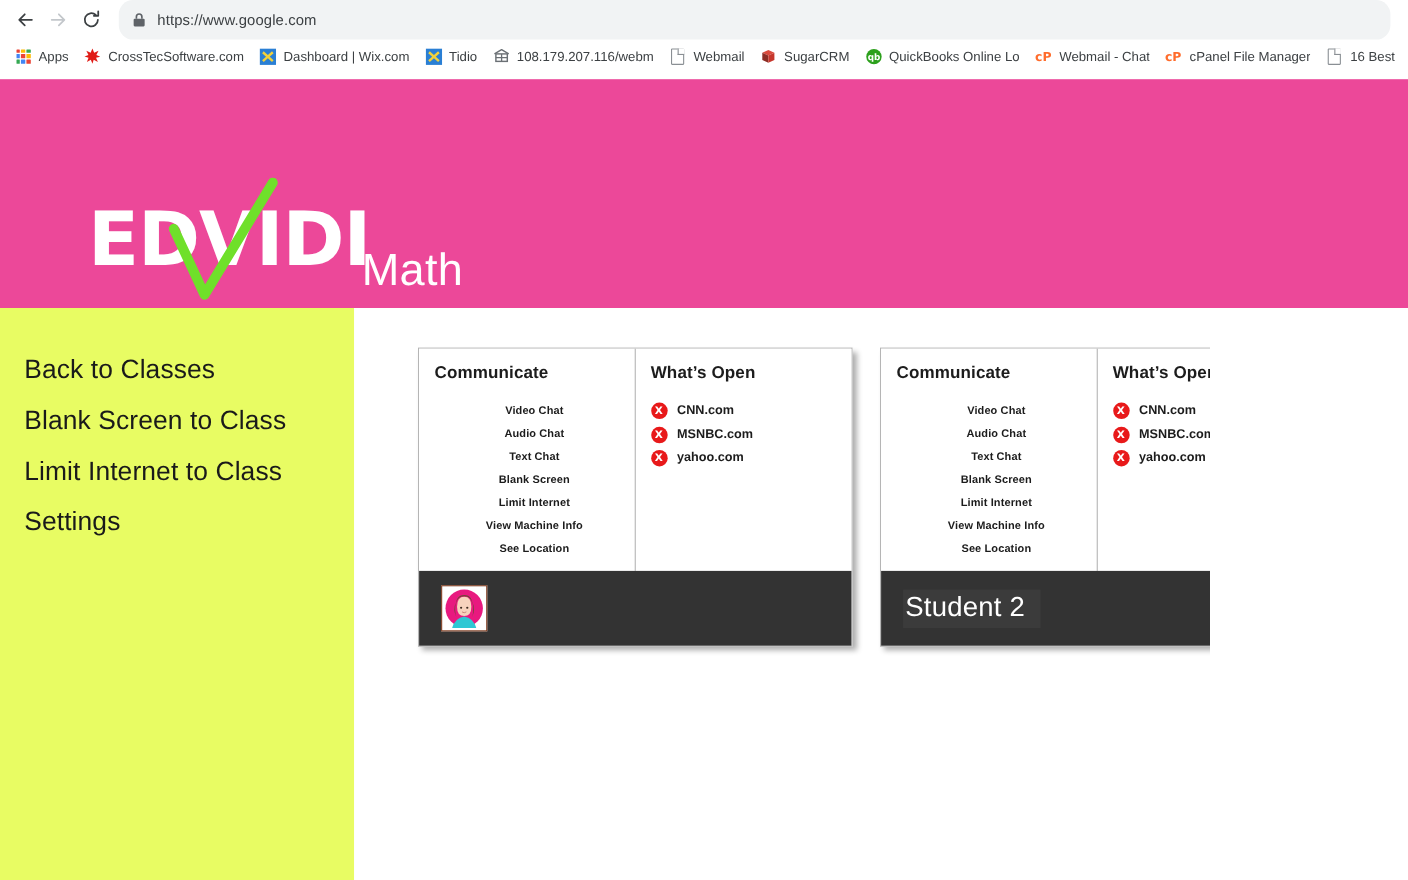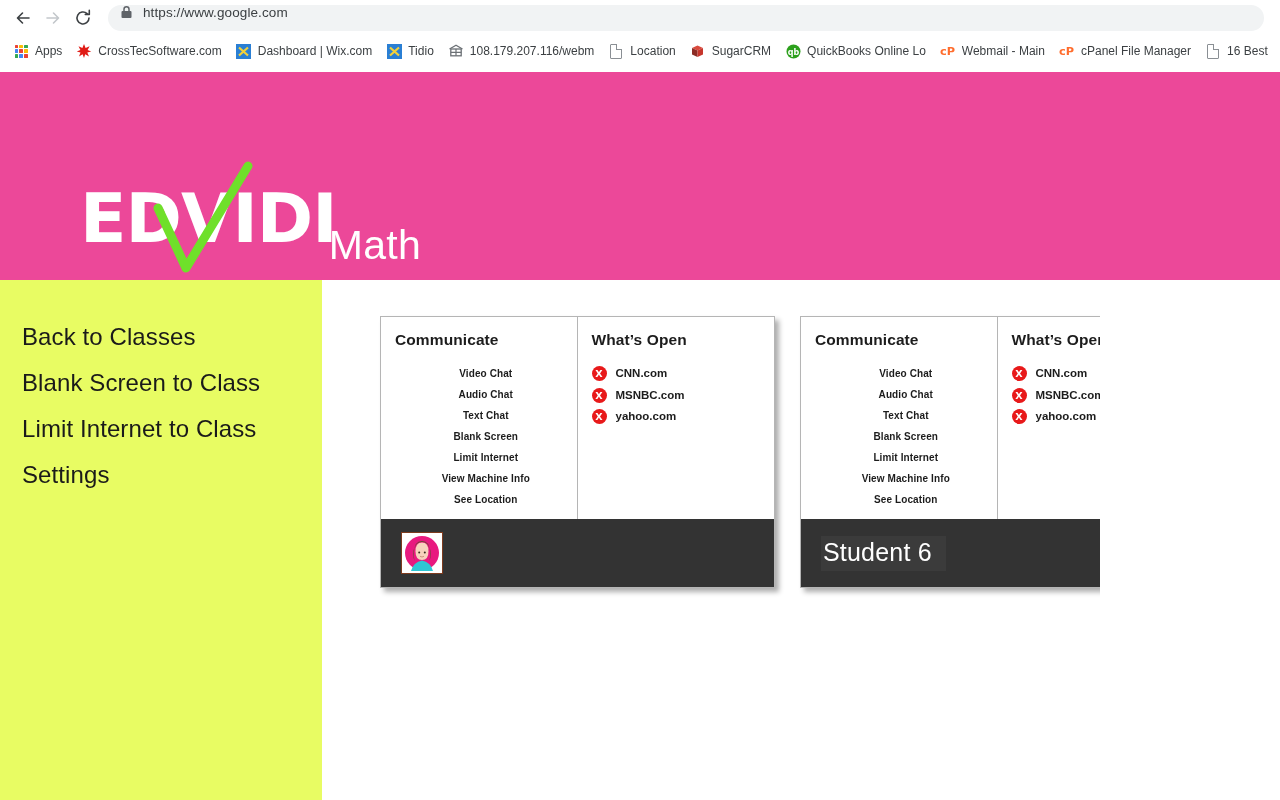--- a/index.html
+++ b/index.html
@@ -28,27 +28,27 @@
     width: 30px; height: 30px;
     display: flex; align-items: center; justify-content: center;
     color: #5f6368;
     flex: 0 0 auto;
   }
   .nav-btn.disabled { color: #c8ccd0; }
   .nav-btn svg { display: block; }
 
   #omnibox {
     flex: 1 1 auto;
-    height: 26px;
+    height: 36px;
     margin-left: 10px;
     margin-right: 8px;
     background: #f1f3f4;
     border-radius: 13px;
     display: flex;
-    align-items: flex-start;
+    align-items: center;
     padding: 0 12px;
   }
   #lock-icon { width: 13px; height: 14px; margin-right: 10px; flex: 0 0 auto; }
   #omnibox-url {
     font-size: 13.5px;
     color: #3c4043;
     letter-spacing: .1px;
     white-space: nowrap;
   }
 
@@ -331,21 +331,21 @@
           <path d="M8 6 V12.8 M2.8 9.4 H13.2" stroke="#6b7075" stroke-width="1.2"></path>
         </svg>
       </span>
       <span class="bm-label">108.179.207.116/webm</span>
     </div>
 
     <div class="bookmark">
       <span class="bm-icon">
           <span class="page-ico"></span>
         </span>
-      <span class="bm-label">Location</span>
+      <span class="bm-label">Webmail</span>
     </div>
 
     <div class="bookmark">
       <span class="bm-icon">
         <svg width="15" height="15" viewBox="0 0 15 15">
           <path d="M2 4 L7.5 1.5 L13 4 L7.5 6.5 Z" fill="#d94a3d"></path>
           <path d="M2 4 L7.5 6.5 L7.5 13 L2 10.5 Z" fill="#8c2d25"></path>
           <path d="M13 4 L7.5 6.5 L7.5 13 L13 10.5 Z" fill="#c6362c"></path>
         </svg>
       </span>
@@ -361,21 +361,21 @@
       </span>
       <span class="bm-label">QuickBooks Online Lo</span>
     </div>
 
     <div class="bookmark">
       <span class="bm-icon">
         <svg width="17" height="14" viewBox="0 0 17 14">
           <text x="0" y="11.5" fill="#ff6c2c" font-size="12" font-family="DejaVu Sans, sans-serif" font-weight="bold">cP</text>
         </svg>
       </span>
-      <span class="bm-label">Webmail - Main</span>
+      <span class="bm-label">Webmail - Chat</span>
     </div>
 
     <div class="bookmark">
       <span class="bm-icon">
         <svg width="17" height="14" viewBox="0 0 17 14">
           <text x="0" y="11.5" fill="#ff6c2c" font-size="12" font-family="DejaVu Sans, sans-serif" font-weight="bold">cP</text>
         </svg>
       </span>
       <span class="bm-label">cPanel File Manager</span>
     </div>
@@ -477,21 +477,21 @@
             <span class="x-badge">X</span>
             <span class="site-label">MSNBC.com</span>
           </div>
           <div class="site-item">
             <span class="x-badge">X</span>
             <span class="site-label">yahoo.com</span>
           </div>
         </div>
       </div>
       <div class="card-footer">
-        <span class="student-name">Student 6</span>
+        <span class="student-name">Student 2</span>
         <span class="avatar">
           <svg width="36" height="36" viewBox="0 0 36 36">
             <circle cx="18" cy="18" r="17" fill="#1aa0a0"></circle>
             <path d="M7.5 36 q2.5 -8.5 10.5 -10 q8 1.5 10.5 10 Z" fill="#2a3340"></path>
             <path d="M12 16.5 q0 -8.5 6 -8.5 t6 8.5 q0 8.5 -6 8.5 t-6 -8.5 Z" fill="#f7d3bd"></path>
             <path d="M11.2 15.5 q-0.8 -9.5 6.8 -9.5 t6.8 9.5 q0.4 -4 -1.4 -6.6 q-2 -2.9 -5.4 -2.9 t-5.4 2.9 q-1.8 2.6 -1.4 6.6 Z" fill="#4a3526"></path>
             <rect x="13.4" y="16.2" width="3.4" height="2.6" rx="1.2" fill="none" stroke="#3a2a1e" stroke-width="0.7"></rect>
             <rect x="19.2" y="16.2" width="3.4" height="2.6" rx="1.2" fill="none" stroke="#3a2a1e" stroke-width="0.7"></rect>
             <path d="M16.8 17.5 h2.4" stroke="#3a2a1e" stroke-width="0.7"></path>
             <path d="M16.3 21.8 q1.7 1.2 3.4 0" fill="none" stroke="#c98a78" stroke-width="0.9" stroke-linecap="round"></path>

